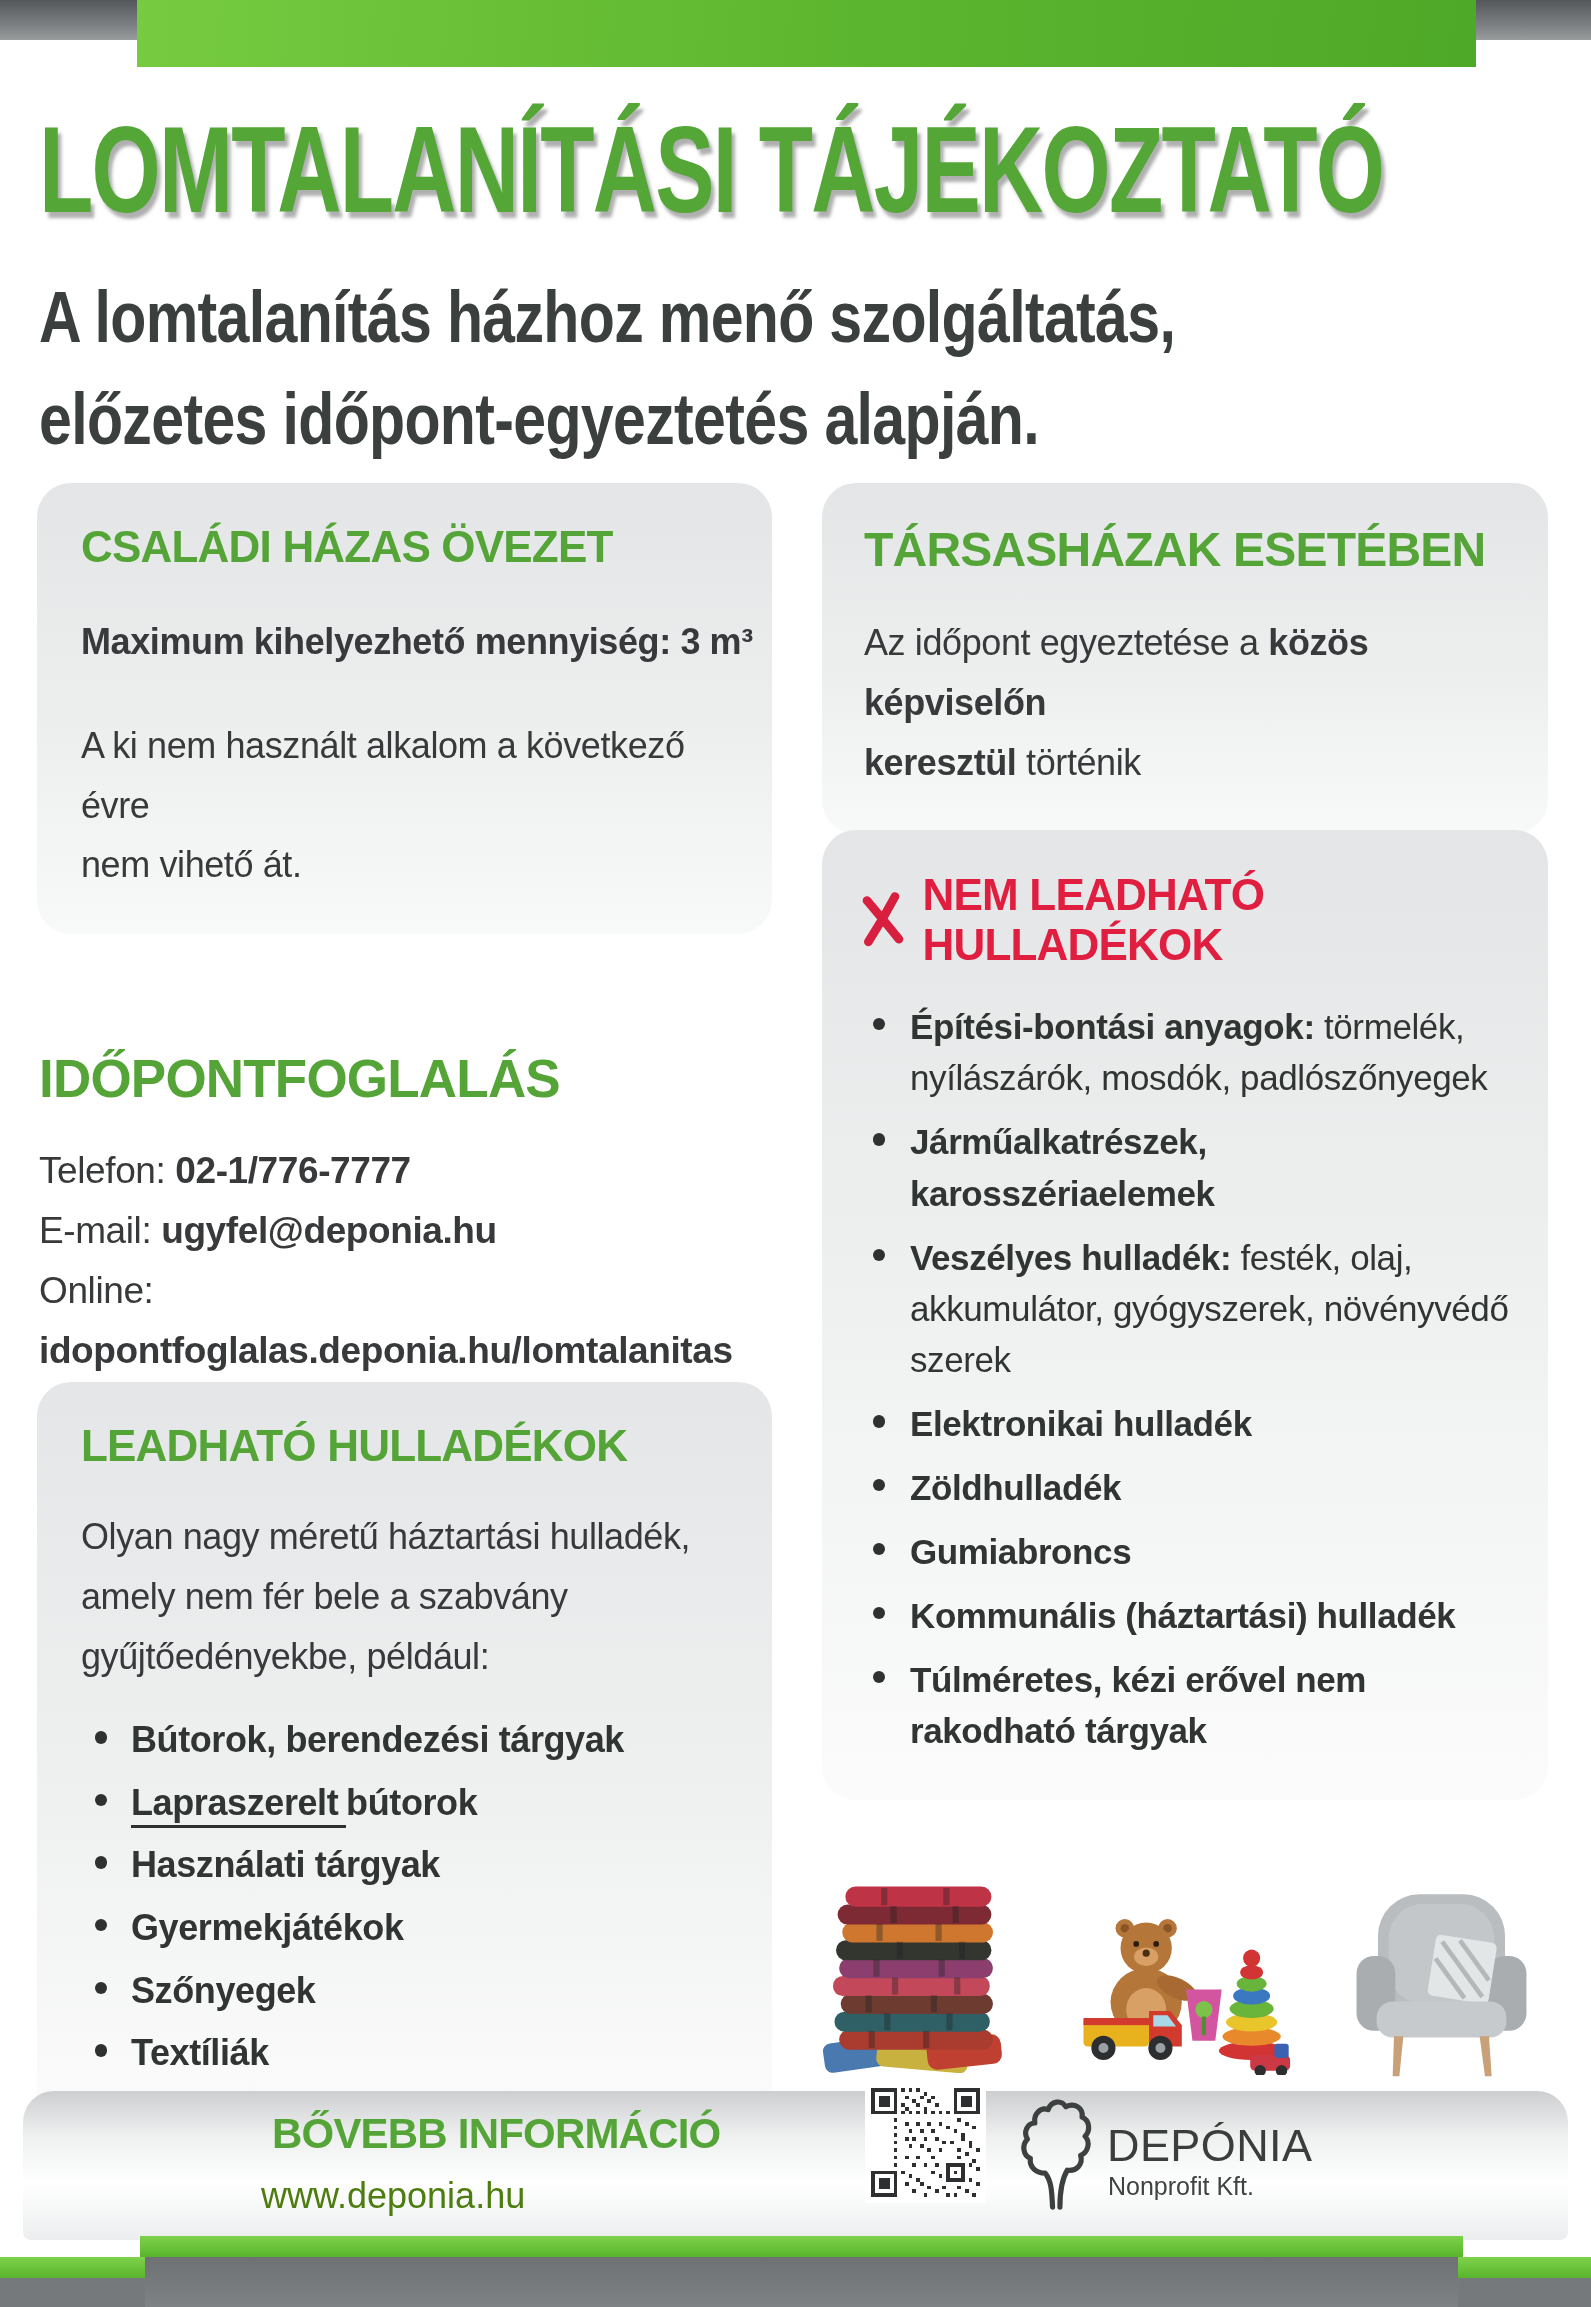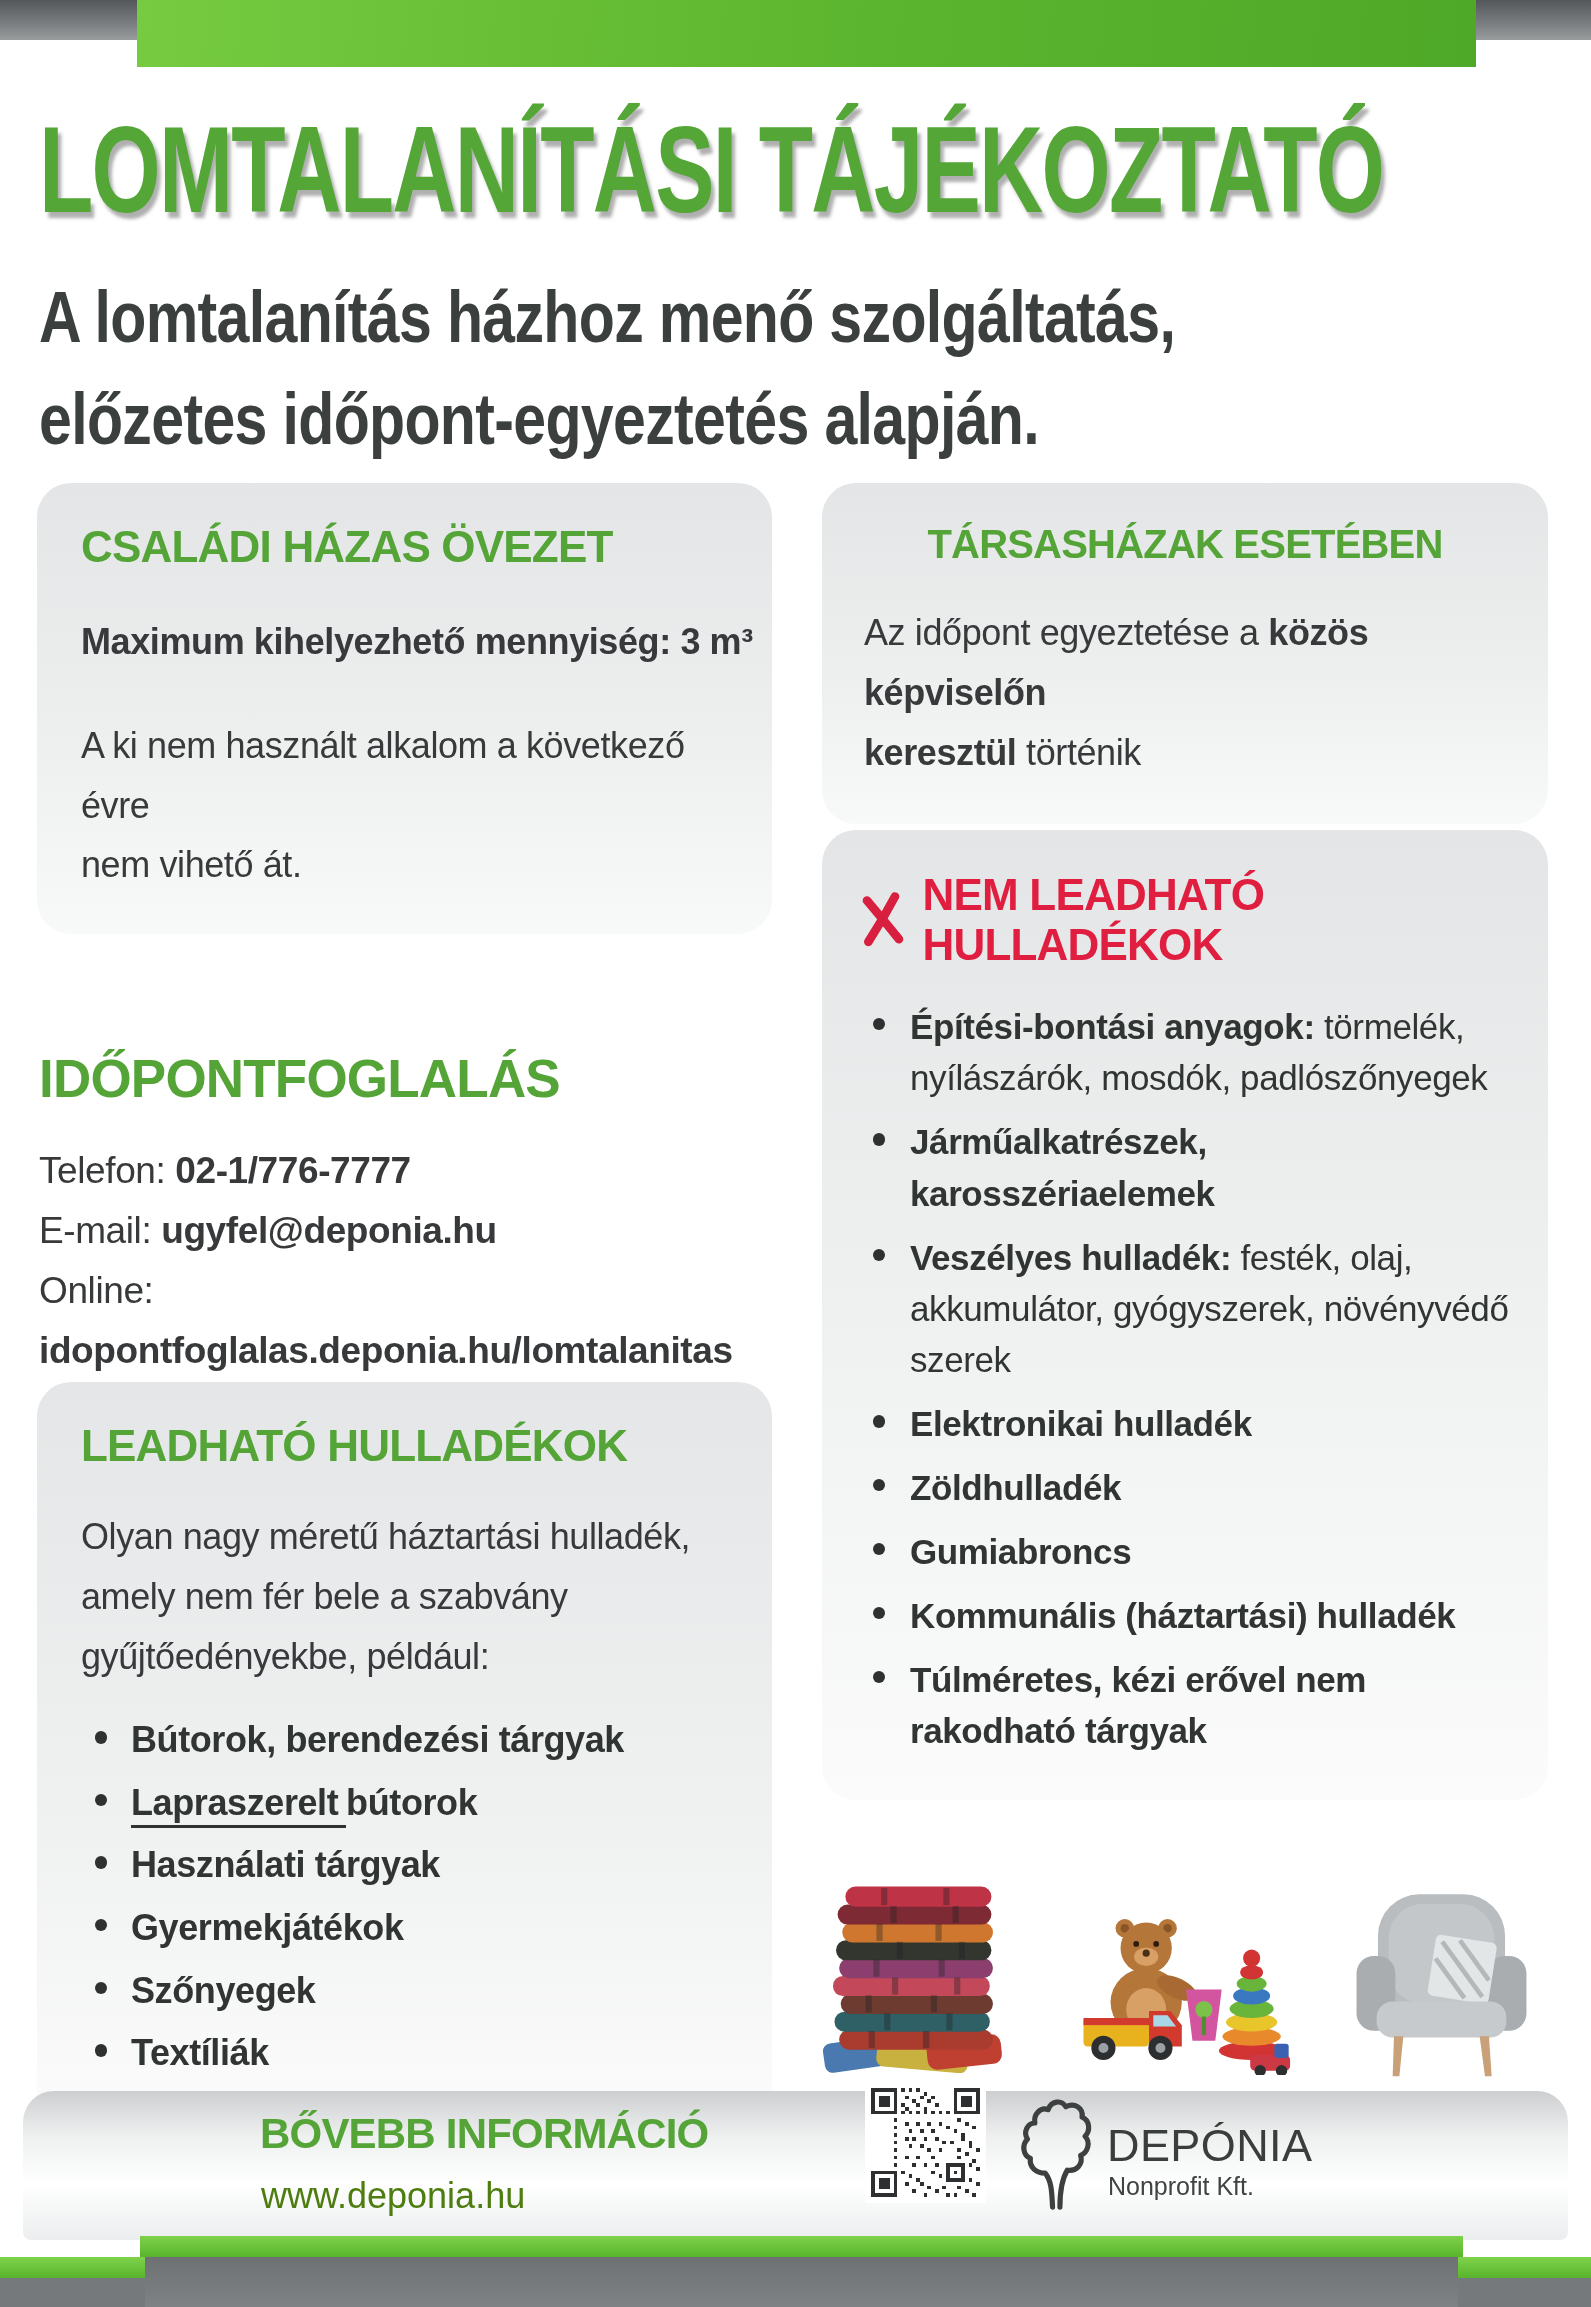--- a/index.html
+++ b/index.html
@@ -23,21 +23,21 @@
   
   .card{position:absolute;border-radius:34px;box-sizing:border-box;
     background:linear-gradient(180deg,#e3e5e6 0%,#edefef 55%,#f8f9f9 100%);}
   .card-family{left:37px;top:483px;width:735px;padding:39px 44px 39px;}
   .card-accept{left:37px;top:1382px;width:735px;padding:39px 44px 40px;
     background:linear-gradient(180deg,#e4e6e7 0%,#f0f1f1 60%,#fcfcfc 100%);}
   .card-condo{left:822px;top:483px;width:726px;padding:39px 42px 42px;}
   .card-reject{left:822px;top:830px;width:726px;padding:40px 37px 31px;
     background:linear-gradient(180deg,#e3e5e6 0%,#eef0f0 45%,#fbfbfb 100%);}
   h2{margin:0;font-size:44px;font-weight:bold;color:#55a438;letter-spacing:-0.8px;}
-  .card-condo h2{font-size:40px;text-align:center;}
+  .card-condo h2{font-size:48px;}
   .red-h{color:#e01f40;font-size:44px;letter-spacing:-0.8px;}
   .reject-head{display:flex;align-items:center;gap:15.5px;}
   .body-text{font-size:36px;line-height:1.66;color:#37393a;letter-spacing:-0.4px;}
   .b{font-weight:bold;}
   .nowrap{white-space:nowrap;}
   .mt1{margin-top:36px;} .mt2{margin-top:40px;} .mt3{margin-top:44px;}
   
   .booking-heading{position:absolute;left:39px;top:1048px;font-size:53px;
     font-weight:bold;color:#55a438;letter-spacing:-0.8px;}
   .contact{position:absolute;left:39px;top:1141px;font-size:37px;line-height:1.62;
@@ -56,21 +56,21 @@
   ul.reject li::before{content:"";position:absolute;left:-37px;top:17px;width:12.4px;height:12.4px;
     border-radius:50%;background:#2e3130;}
   
   .line{display:block;}
   
   .illu{position:absolute;}
   
   .footer-band{position:absolute;left:23px;top:2091px;width:1545px;height:149px;
     border-radius:31px 31px 7.8px 7.8px;
     background:linear-gradient(180deg,#ccced0 0%,#eef0f0 30%,#ffffff 62%,#ebedee 100%);}
-  .footer-heading{position:absolute;left:260px;top:2110px;font-size:42px;font-weight:bold;
+  .footer-heading{position:absolute;left:272px;top:2110px;font-size:42px;font-weight:bold;
     color:#55a438;letter-spacing:-0.8px;}
   .footer-url{position:absolute;left:261px;top:2175px;font-size:36px;color:#4d7c0f;}
   .qr-box{position:absolute;left:865px;top:2082px;width:121px;height:121px;background:#ffffff;
     padding:6.2px;box-sizing:border-box;}
   .logo-tree{position:absolute;left:1018px;top:2092px;width:75px;height:118px;}
   .logo-name{position:absolute;left:1107px;top:2120px;font-size:45px;font-weight:normal;
     color:#393d3c;letter-spacing:0.4px;}
   .logo-sub{position:absolute;left:1108px;top:2172px;font-size:25px;color:#3f4344;}
   
   .gray-main{position:absolute;left:140px;top:2254px;width:1323px;height:53px;

